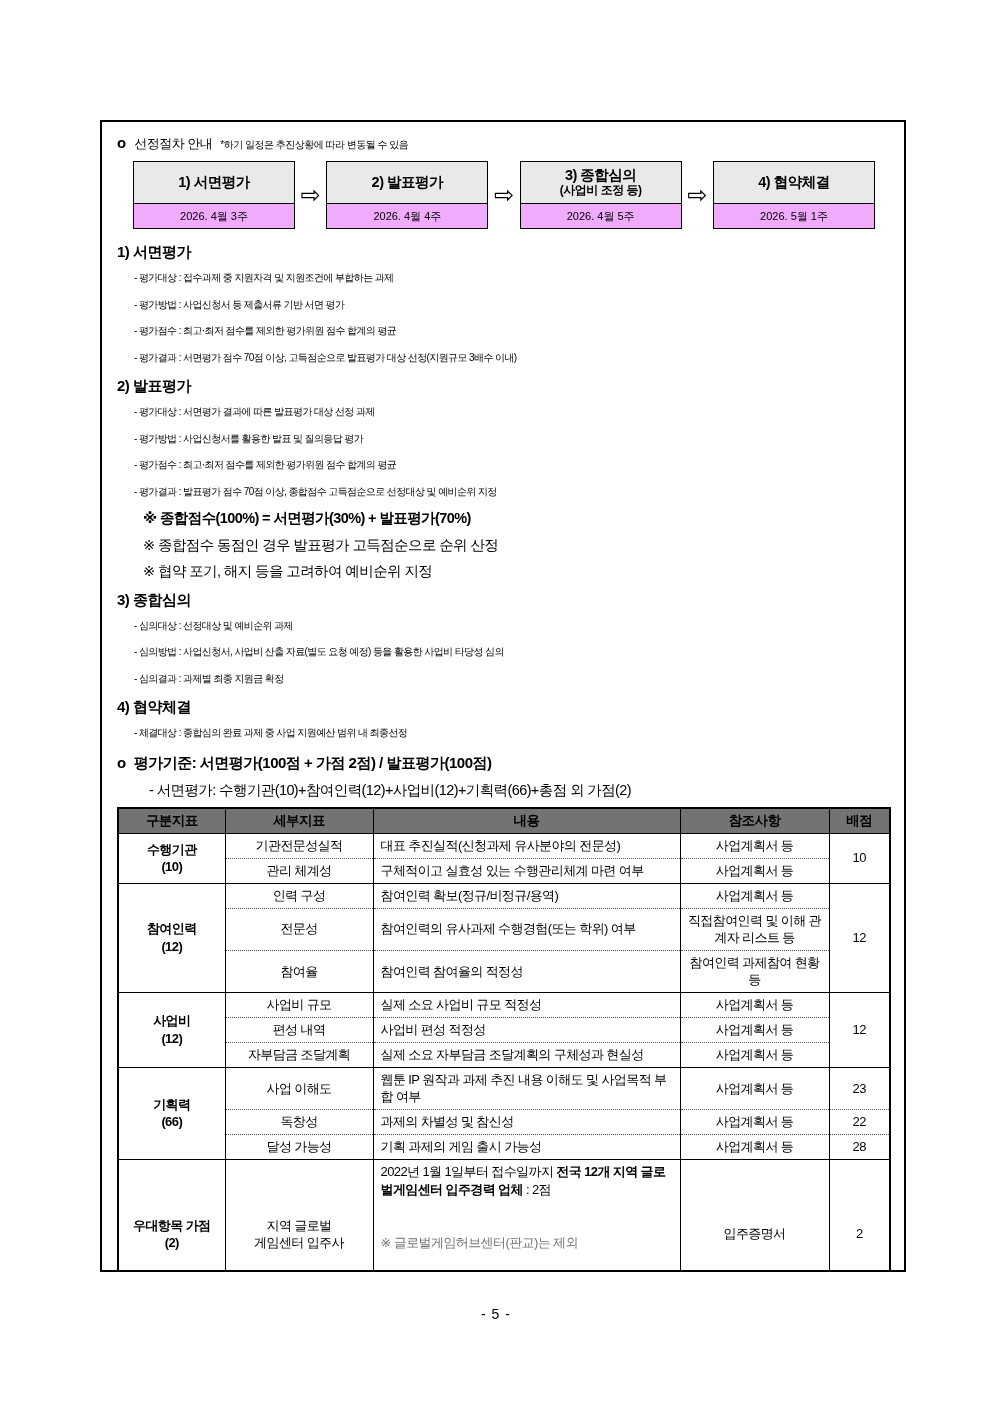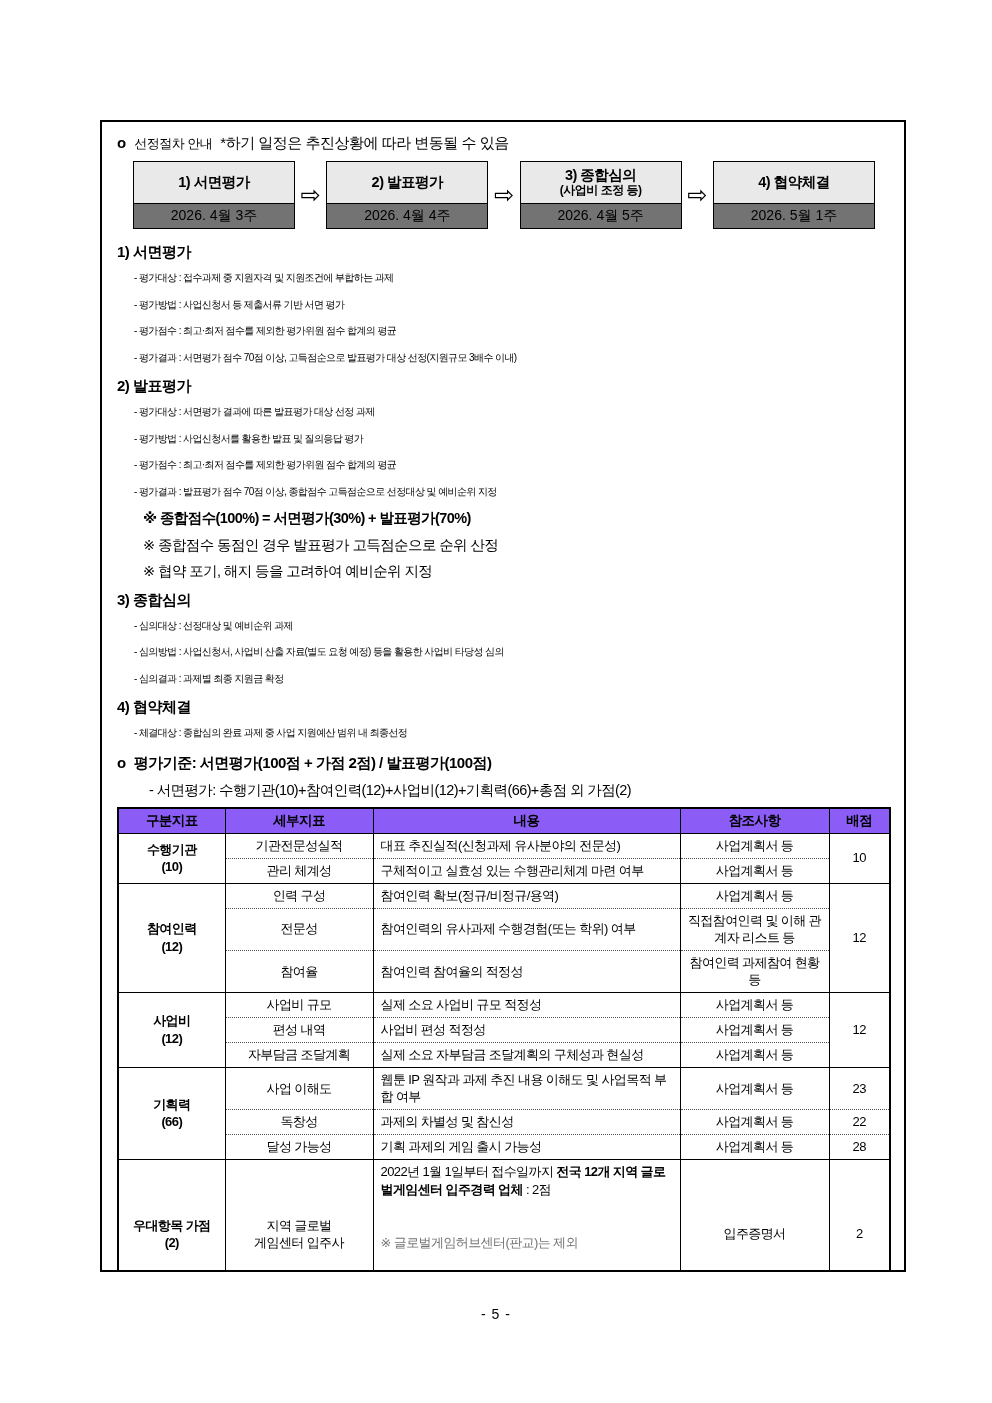--- a/index.html
+++ b/index.html
@@ -9,48 +9,48 @@
     color:#000; -webkit-font-smoothing:antialiased;
   }
   .frame {
     position:absolute; left:100px; top:120px; width:806px; height:1152px;
     border:2px solid #000; box-sizing:border-box; padding:10px 13px; overflow:hidden;
   }
   
   .doc-title-row { display:flex; align-items:baseline; gap:8px; margin:2px 0 8px 2px; }
   .bullet { font-weight:bold; font-size:15px; }
   .doc-title { font-weight:normal; font-size:13px; letter-spacing:-0.5px; }
-  .doc-note { font-size:15px; letter-spacing:-0.5px; }
+  .doc-note { font-size:10px; letter-spacing:-0.5px; }
   
   .flow { display:flex; align-items:center; margin:2px 16px 10px 18px; }
   .flow-step { width:162px; border:1.5px solid #000; box-sizing:border-box; }
   .flow-title {
     background:#e9e9e9; border-bottom:1px solid #000; min-height:37px;
     display:flex; flex-direction:column; justify-content:center; align-items:center;
     font-weight:bold; font-size:14.5px; letter-spacing:-0.5px; line-height:1.15; padding:2px 0;
   }
   .flow-sub { font-size:12px; font-weight:bold; }
-  .flow-date { background:#737373; height:24px; display:flex; align-items:center; justify-content:center; font-size:14px; }
+  .flow-date { background:#f0abfc; height:24px; display:flex; align-items:center; justify-content:center; font-size:11px; }
   .flow-arrow { flex:1; text-align:center; font-size:24px; color:#000; line-height:1; }
   
   .sec { margin:0 0 2px 2px; }
   .sec-head { font-weight:bold; font-size:15px; line-height:26px; letter-spacing:-0.5px; }
   .sec-item { font-size:10px; line-height:26.5px; padding-left:17px; letter-spacing:-0.6px; }
   .sec-note { font-size:14.5px; line-height:26.5px; padding-left:26px; letter-spacing:-0.6px; }
   .bold { font-weight:bold; }
   .crit-head { font-weight:bold; font-size:15px; line-height:28px; margin-left:2px; letter-spacing:-0.5px; display:flex; gap:8px; align-items:baseline;}
   .crit-sub { font-size:14.5px; line-height:26px; padding-left:34px; letter-spacing:-0.6px; }
   
   table.criteria { border-collapse:collapse; width:772px; margin:4px 0 6px 2px; border:2px solid #000; table-layout:fixed; }
   .criteria th, .criteria td {
     border-left:1px solid #000; border-bottom:1px solid #000;
     padding:3px 4px; text-align:center; vertical-align:middle;
     font-size:13px; letter-spacing:-0.6px; line-height:1.35; box-sizing:border-box;
   }
-  .criteria th { background:#8b5cf6; font-weight:bold; font-size:13.5px; height:24px; }
+  .criteria th { background:#737373; font-weight:bold; font-size:13.5px; height:24px; }
   .criteria td.con { text-align:left; padding-left:7px; }
   .criteria td.cat { font-weight:bold; }
   .criteria .dot { border-bottom:1px dotted #555; }
   .criteria tr.total td { background:#0ea5e9; font-weight:bold; height:22px; }
   .blue { color:#737373;margin-top:36px; }
   .pad-tall td { height:40px; }
   .pad-std td { height:25px; }
   .page-number { position:absolute; top:1306px; left:0; width:100%; text-align:center; font-size:14px; letter-spacing:1px; }
 </style>
 </head>

